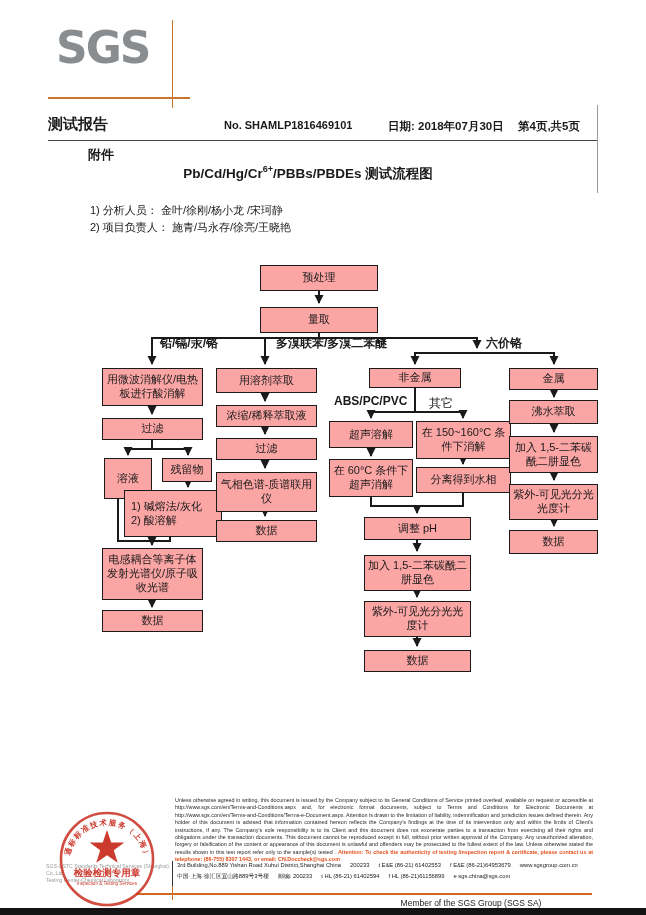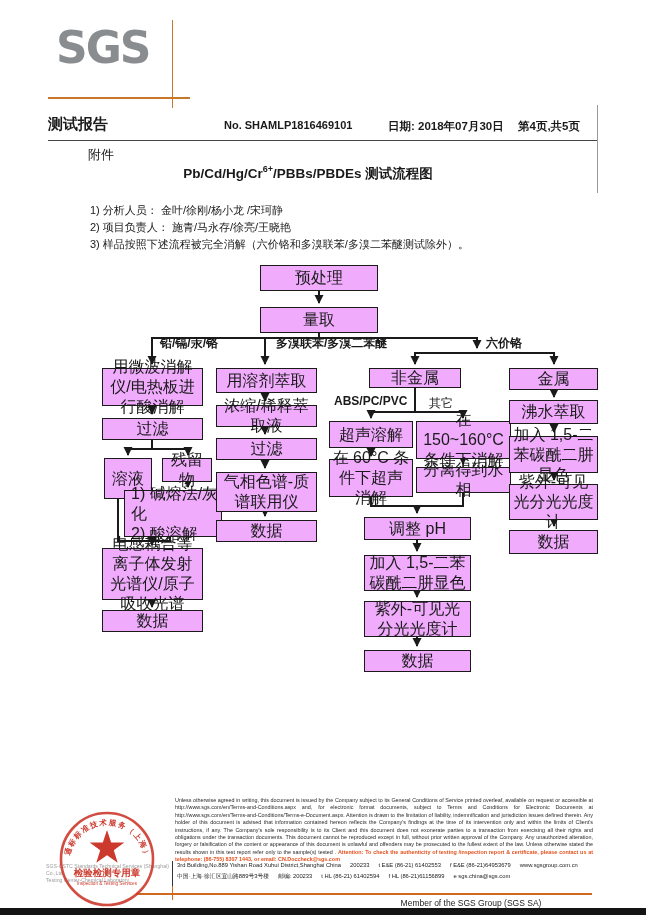--- a/index.html
+++ b/index.html
@@ -13,32 +13,32 @@
   .logo-underline { position:absolute; left:48px; top:97px; width:142px; height:2px; background:#c8772a; }
   .logo-vline { position:absolute; left:172px; top:20px; width:1px; height:88px; background:#c8772a; }
 
   .report-title { position:absolute; left:48px; top:115px; font-size:15px; font-weight:bold; }
   .report-no   { position:absolute; left:224px; top:119px; font-size:11px; font-weight:bold; }
   .report-date { position:absolute; left:388px; top:119px; font-size:11.5px; font-weight:bold; }
   .report-page { position:absolute; left:518px; top:119px; font-size:11.5px; font-weight:bold; }
   .header-rule { position:absolute; left:48px; top:140px; width:550px; height:1px; background:#444; }
   .right-edge  { position:absolute; left:597px; top:105px; width:1px; height:88px; background:#9a9a9a; }
 
-  .attachment { position:absolute; left:88px; top:146px; font-size:13px; font-weight:normal; }
+  .attachment { position:absolute; left:88px; top:146px; font-size:13px; font-weight:bold; }
   .doc-title  { position:absolute; left:33px; top:164px; width:550px; text-align:center;
                 font-size:13.5px; font-weight:bold; }
   .doc-title sup { font-size:9px; }
 
   .notes { position:absolute; left:90px; top:202px; font-size:11px; line-height:17px; }
 
   
   #arrows { position:absolute; left:0; top:0; z-index:1; }
-  .fbox { position:absolute; z-index:2; background:#f0abfc; border:1.5px solid #1a1a1a;
+  .fbox { position:absolute; z-index:2; background:#fca5a5; border:1.5px solid #1a1a1a;
           display:flex; align-items:center; justify-content:center; text-align:center;
-          font-size:16px; line-height:1.25; padding:1px 2px; }
+          font-size:11px; line-height:1.25; padding:1px 2px; }
   .fbox.left { justify-content:flex-start; text-align:left; padding-left:6px; }
   .flabel { position:absolute; z-index:2; font-size:12px; font-weight:bold; white-space:nowrap; }
   .flabel.normal { font-weight:normal; }
 
   
   .disclaimer { position:absolute; left:175px; top:797px; width:418px; font-size:5.4px;
                 line-height:7.4px; text-align:justify; color:#2a2a2a; }
   .disclaimer .red { color:#e4511e; font-weight:bold; }
   .addr-block { position:absolute; left:177px; top:862px; width:416px; font-size:5.8px; color:#222; }
   .addr-row { display:flex; align-items:baseline; margin-bottom:4px; white-space:nowrap; }
@@ -68,21 +68,20 @@
   <div class="report-page">第4页,共5页</div>
   <div class="header-rule"></div>
   <div class="right-edge"></div>
 
   <div class="attachment">附件</div>
   <div class="doc-title"><span>Pb/Cd/Hg/Cr</span><sup>6+</sup><span>/PBBs/PBDEs  测试流程图</span></div>
 
   <div class="notes">
     <div>1) 分析人员： 金叶/徐刚/杨小龙 /宋珂静</div>
     <div>2) 项目负责人： 施青/马永存/徐亮/王晓艳</div>
-    <div>3) 样品按照下述流程被完全消解（六价铬和多溴联苯/多溴二苯醚测试除外）。</div>
   </div>
 
   <svg id="arrows" width="646" height="915">
     <defs>
       <marker id="ah" markerUnits="userSpaceOnUse" markerWidth="11" markerHeight="11" refX="8" refY="4.5" orient="auto">
         <path d="M0,0 L9,4.5 L0,9 Z" fill="#1a1a1a"></path>
       </marker>
     </defs>
     <g stroke="#1a1a1a" stroke-width="2" fill="none">
       <line x1="319" y1="291" x2="319" y2="303" marker-end="url(#ah)"></line>

